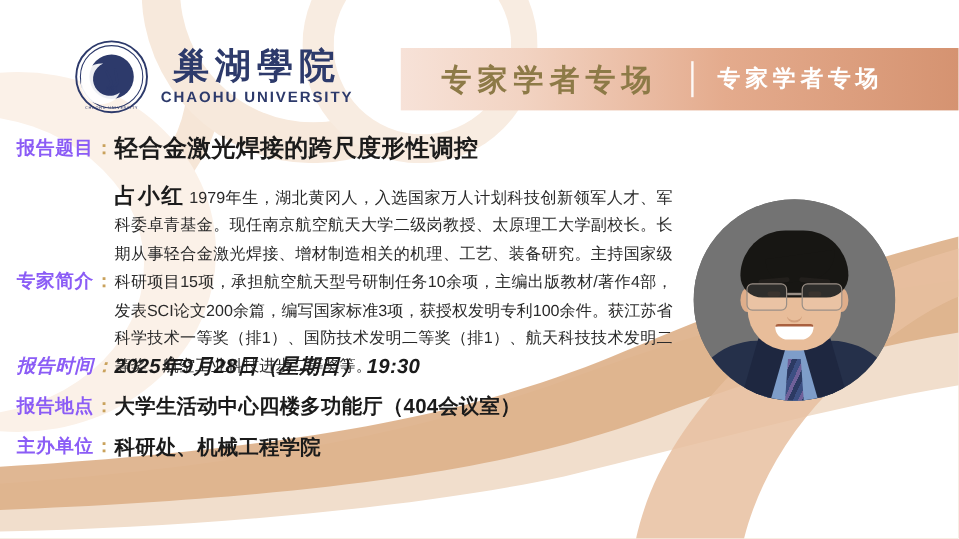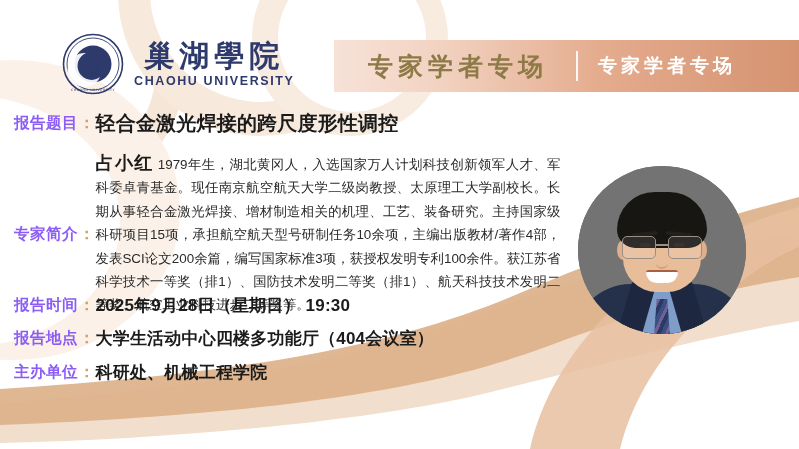--- a/index.html
+++ b/index.html
@@ -212,21 +212,21 @@
     width: 465px;
   }
   .bio-name {
     font-size: 18px;
     font-weight: bold;
     color: #1b1b1b;
     letter-spacing: 1px;
     margin-right: 4px;
   }
 
-  #row-time { left: 14px; top: 294px; align-items: center; }
+  #row-time { left: 14px; top: 294px; align-items: center; font-style: italic; }
   #row-place { left: 14px; top: 327px; align-items: center; }
   #row-host { left: 14px; top: 361px; align-items: center; }
 
   
   .portrait {
     position: absolute;
     left: 578px;
     top: 166px;
     width: 168px;
     height: 168px;

